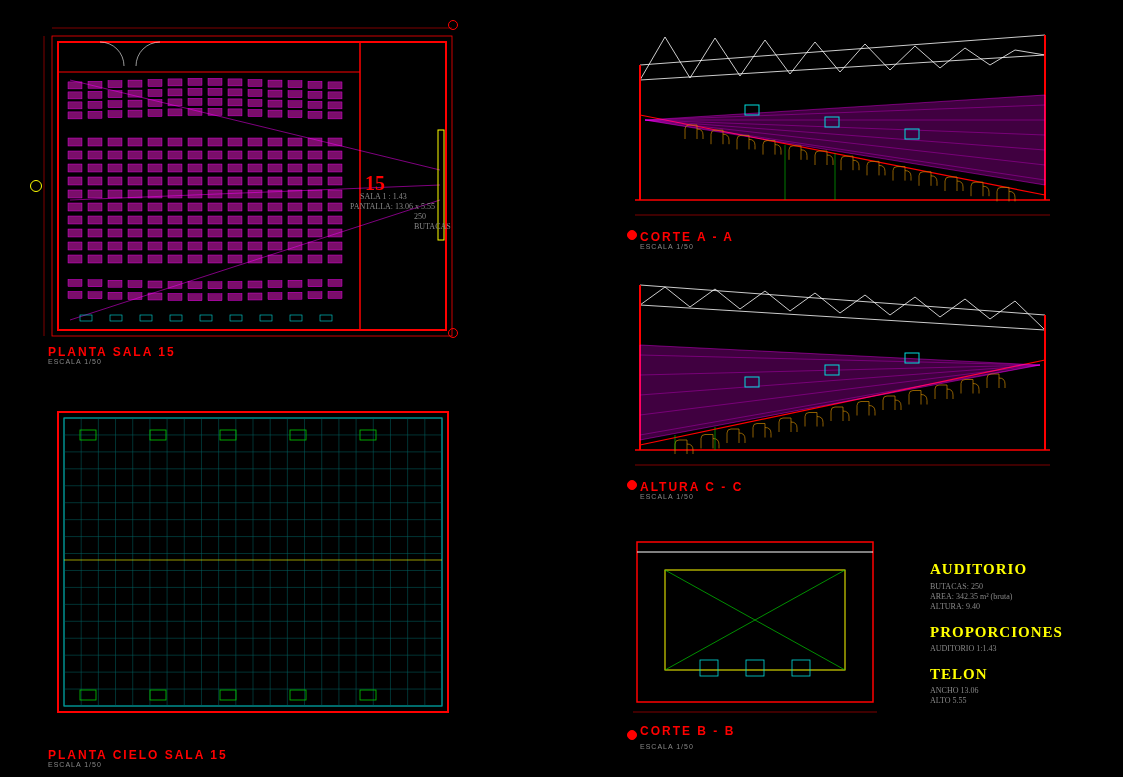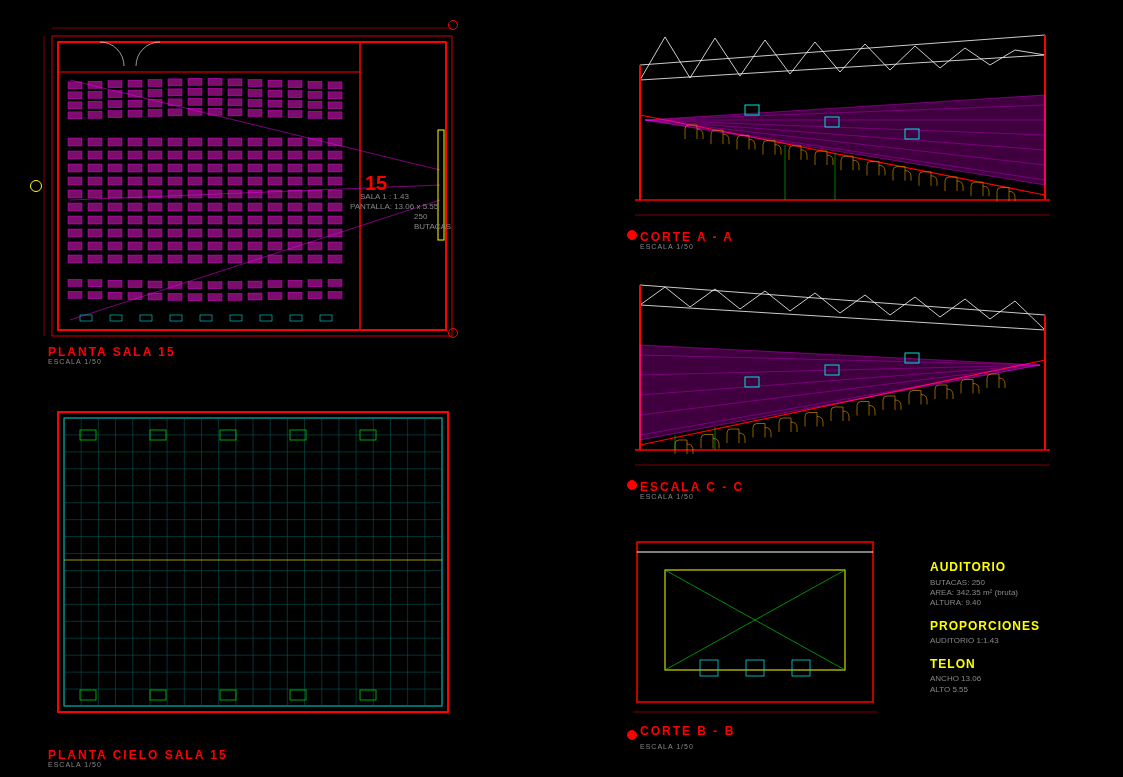--- a/index.html
+++ b/index.html
@@ -1,21 +1,21 @@
 <!DOCTYPE html>
 <html><head>
 <meta charset="utf-8">
 <style>
 * { margin:0; padding:0; box-sizing:border-box; }
 body { background:#000; width:1123px; height:777px; position:relative; font-family:Arial,sans-serif; color:#fff; overflow:hidden; }
 .view { position:absolute; }
 .label { position:absolute; font-size:12px; color:#f00; font-weight:bold; letter-spacing:2px; }
 .sublabel { position:absolute; font-size:7px; color:#888; letter-spacing:1px; }
-.info { position:absolute; font-size:8px; color:#888; line-height:1.3; }
-.info .hdr { color:#ff0; font-weight:bold; font-size:12px; letter-spacing:1px; margin-bottom:2px; }
+.info { position:absolute; font-size:8px; color:#888; line-height:1.3;font-family:Liberation Serif, serif; }
+.info .hdr { color:#ff0; font-weight:bold; font-size:15px; letter-spacing:1px; margin-bottom:2px; }
 .section-marker { position:absolute; width:10px; height:10px; border:1px solid #f00; border-radius:50%; }
 .section-marker.filled { background:#f00; }
 .axis-mark { position:absolute; width:12px; height:12px; border:1px solid #ff0; border-radius:50%; }
 
 
 svg { position:absolute; top:0; left:0; overflow:visible; }
 </style>
 </head>
 <body>
 
@@ -479,21 +479,21 @@
         <rect x="200" y="90" width="14" height="10"></rect>
         <rect x="280" y="78" width="14" height="10"></rect>
     </g>
     <g stroke="#0c0" stroke-width="0.6">
         <line x1="50" y1="160" x2="50" y2="175"></line>
         <line x1="90" y1="152" x2="90" y2="175"></line>
       </g>
     <line x1="10" y1="190" x2="425" y2="190" stroke="#f00" stroke-width="0.5"></line>
   </svg>
 </div>
-<div class="label" style="left:640px; top:480px;">ESCALA C - C</div>
+<div class="label" style="left:640px; top:480px;">ALTURA C - C</div>
 <div class="sublabel" style="left:640px; top:493px;">ESCALA 1/50</div>
 <div class="section-marker filled" style="left:627px; top:480px;"></div>
 
 <div class="view" style="left:625px; top:530px; width:260px; height:190px;">
   <svg width="260" height="190">
     <rect x="12" y="12" width="236" height="160" fill="none" stroke="#f00" stroke-width="1.5"></rect>
     <line x1="12" y1="22" x2="248" y2="22" stroke="#fff" stroke-width="1"></line>
 
     <rect x="40" y="40" width="180" height="100" fill="none" stroke="#ff0" stroke-width="1"></rect>
 

